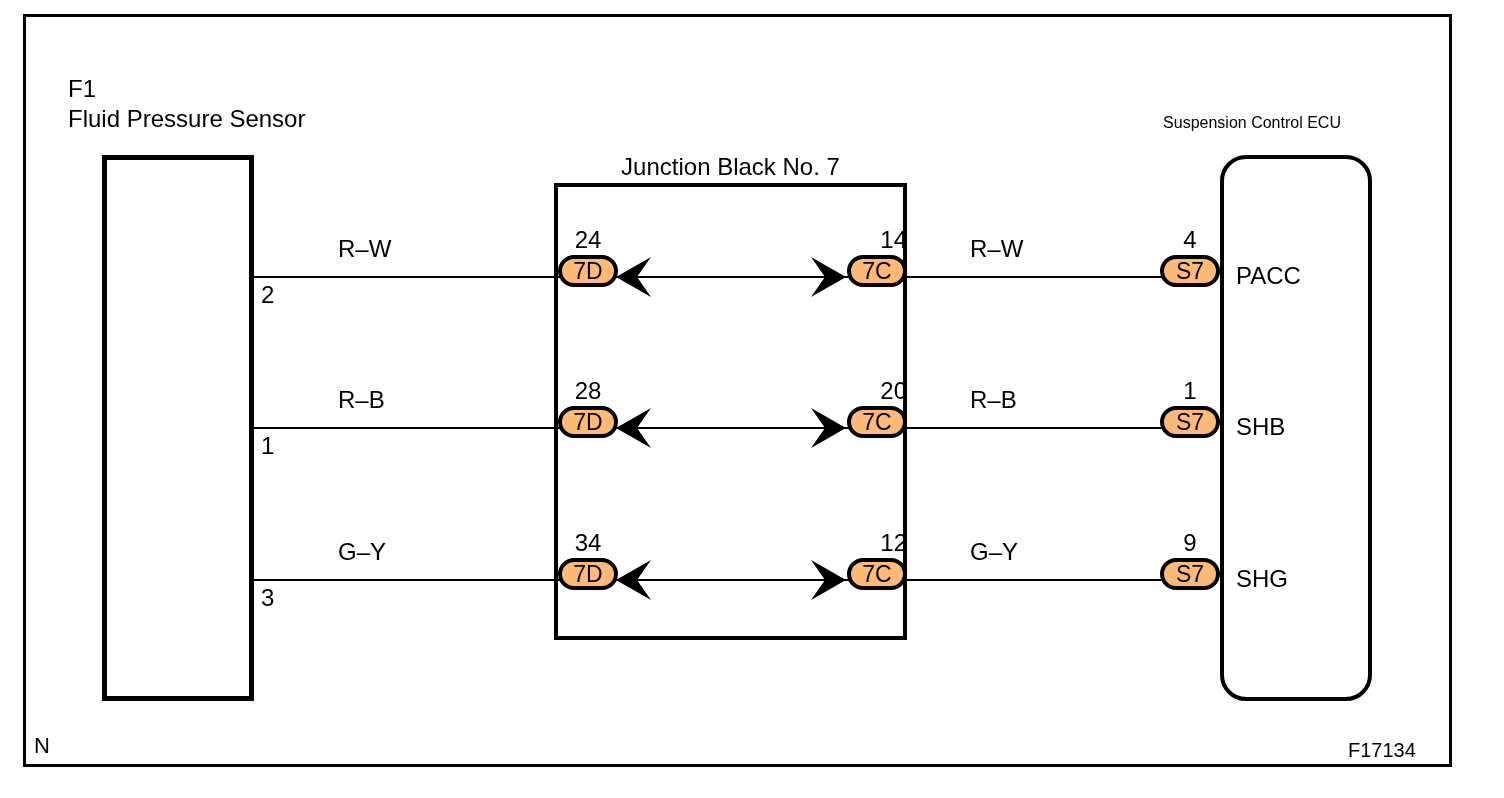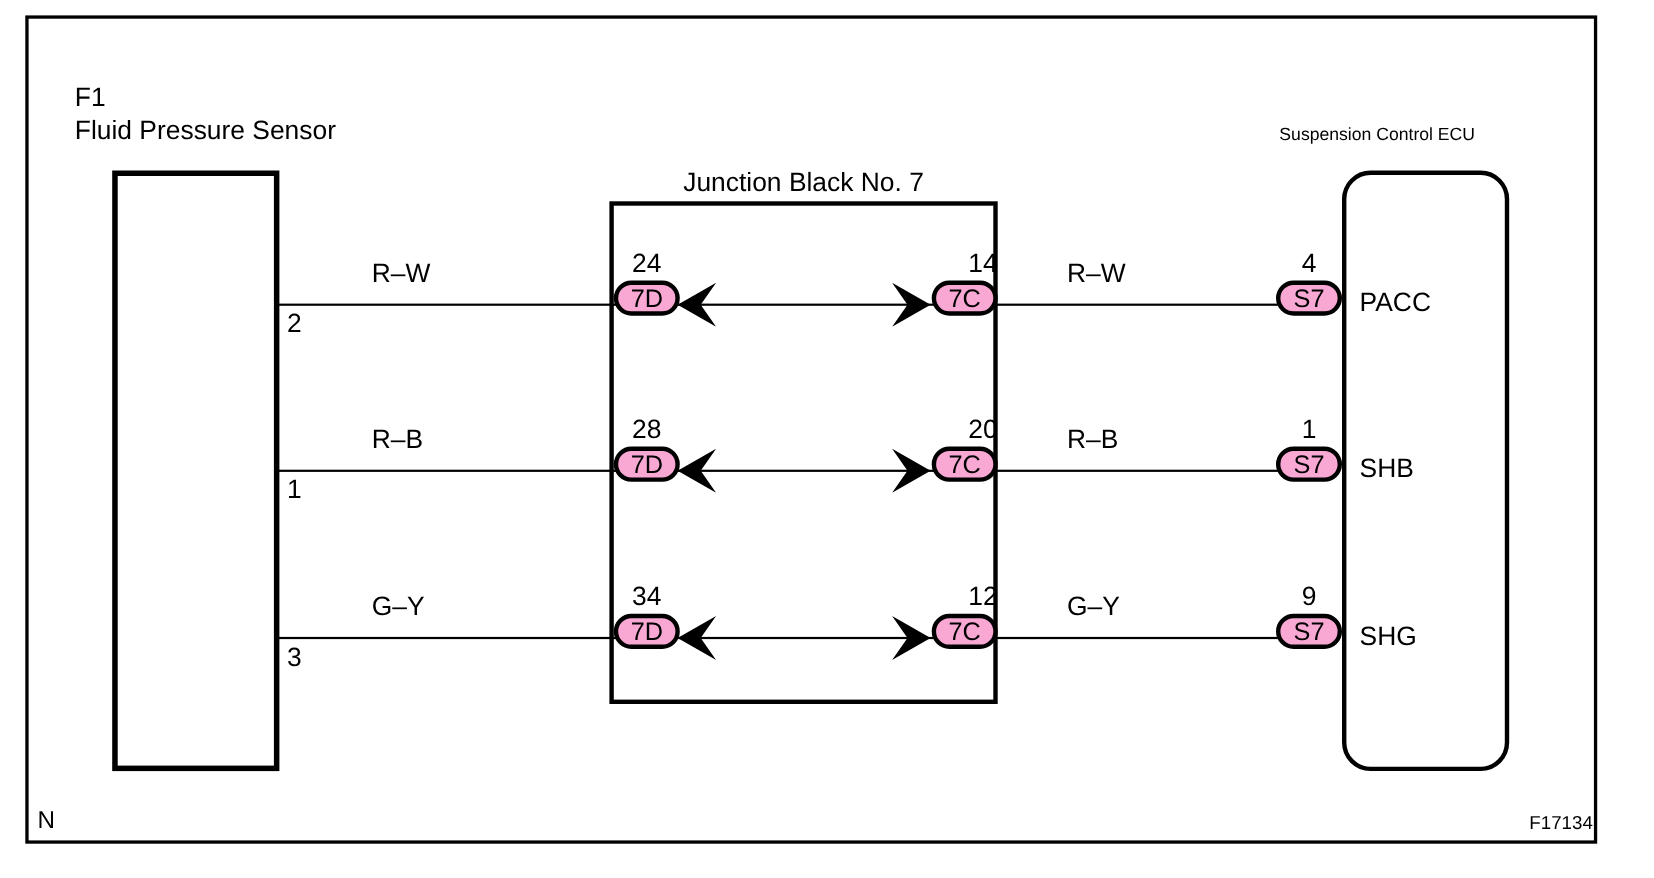--- a/index.html
+++ b/index.html
@@ -76,21 +76,21 @@
     left: 253px; width: 912px; height: 2px;
     background: #000;
     top: calc(var(--y) - 1px);
   }
   .oval {
     position: absolute;
     width: 60px; height: 32px;
     border: 4px solid #000;
     border-radius: 22px;
     box-sizing: border-box;
-    background: #f9a8d4;
+    background: #fdba74;
     display: flex; align-items: center; justify-content: center;
     font-size: 23px;
     top: calc(var(--y) - 22px);
   }
   .oval.jd { left: 558px; }
   .oval.jc { left: 847px; }
   .oval.s7 { left: 1160px; }
 
   .pin {
     position: absolute;
@@ -131,22 +131,22 @@
   .arrow.a-left  { left: 616px; }
   .arrow.a-right { left: 810px; }
 
   
   .page-letter {
     left: 34px; top: 733px;
     font-size: 22px;
   }
   .figure-number {
     left: 1348px; top: 739px;
-    width: 100px; text-align: right;
-    font-size: 17px;
+    width: 100px; text-align: left;
+    font-size: 20px;
   }
 </style>
 </head>
 <body>
 
 <div id="stage">
 
   <div class="abs frame"></div>
 
   <div class="abs sensor-title"><span>F1</span><br><span>Fluid Pressure Sensor</span></div>

